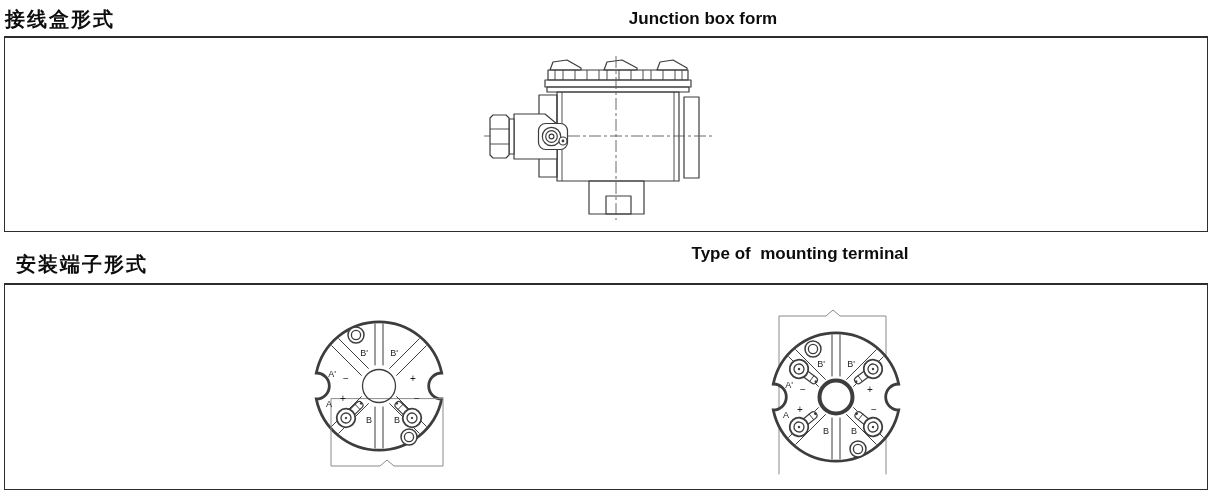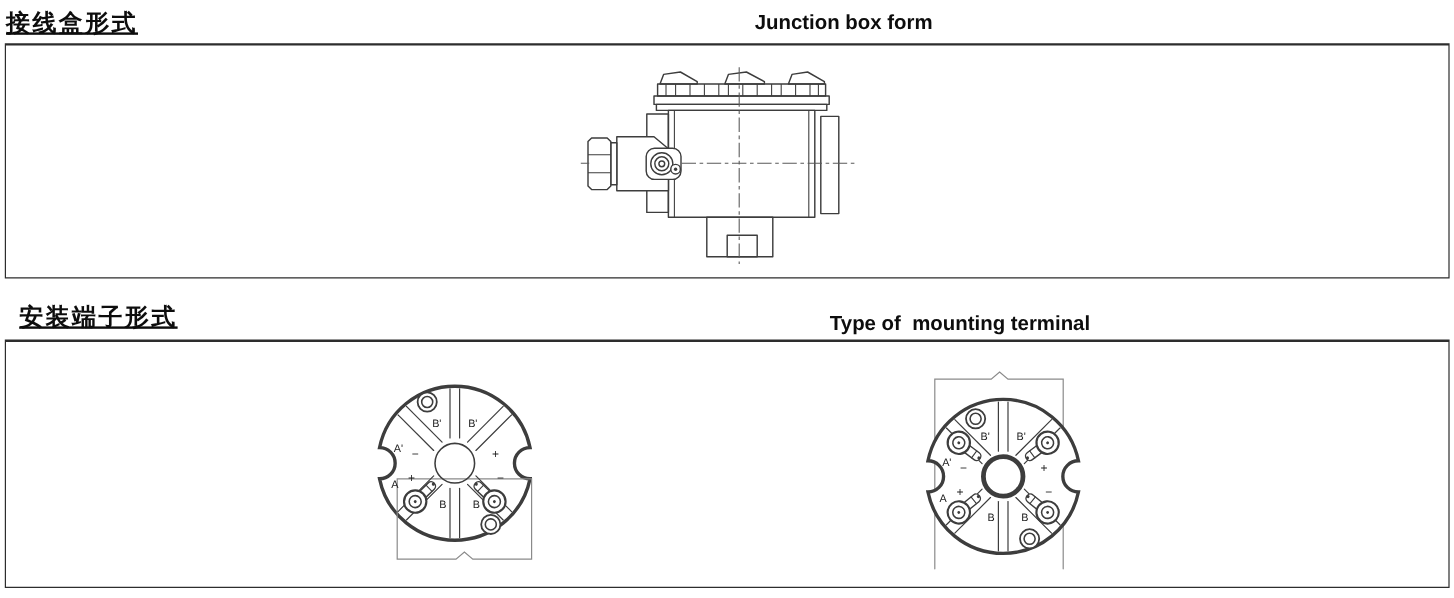--- a/index.html
+++ b/index.html
@@ -1,19 +1,19 @@
 <!DOCTYPE html>
 <html><head>
 <meta charset="utf-8">
 <style>
   html,body{margin:0;padding:0;background:#ffffff;}
   body{width:1212px;height:498px;position:relative;overflow:hidden;
        font-family:"Liberation Sans",sans-serif;color:#111;}
   .abs{position:absolute;}
-  .title-zh{font-size:20px;font-weight:bold;letter-spacing:2px;color:#0d0d0d;margin:0;text-decoration:underline;}
+  .title-zh{font-size:20px;font-weight:bold;letter-spacing:2px;color:#0d0d0d;margin:0;}
   .title-en{font-size:17px;font-weight:bold;color:#0d0d0d;margin:0;white-space:pre;
             transform:translateX(-50%);}
   .frame{position:absolute;left:4px;width:1204px;background:#fff;
          border:1.6px solid #2d2d2d;border-top-width:2.4px;box-sizing:border-box;}
   #frame-junction{top:36px;height:196px;}
   #frame-terminal{top:283px;height:207px;}
   svg text{font-family:"Liberation Sans",sans-serif;}
 </style>
 </head>
 <body>
@@ -78,21 +78,21 @@
       <g stroke="#5a5a5a" stroke-width="0.9" stroke-dasharray="12 3 3 3">
         <line x1="615" y1="56" x2="615" y2="220"></line>
         <line x1="483" y1="136" x2="490" y2="136"></line>
         <line x1="567" y1="136" x2="712" y2="136"></line>
       </g>
     </g>
   </svg>
 </div>
 
 <h2 class="abs title-zh" style="left:16px;top:251px">安装端子形式</h2>
-<h2 class="abs title-en" style="left:800px;top:260px">Type of  mounting terminal</h2>
+<h2 class="abs title-en" style="left:800px;top:244px">Type of  mounting terminal</h2>
 
 <div class="frame" id="frame-terminal">
 
   <svg class="abs" style="left:299px;top:26px" width="150" height="172" viewBox="-75 -75 150 172">
     <g stroke="#3d3d3d" fill="none" stroke-linecap="round">
       <path fill="#fff" stroke-width="2.8" d="M62.7 -13 A64 64 0 0 0 -62.7 -13 A13 13 0 0 1 -62.7 13 A64 64 0 0 0 62.7 13 A13 13 0 0 1 62.7 -13 Z"></path>
       <path stroke="#8a8a8a" stroke-width="1" d="M-48 13 V80 H1 L8 74 L15 80 H64 V13 Z"></path>
       <circle r="16.5" stroke-width="1.3"></circle>
       <g stroke-width="1">
         <line x1="-4" y1="-21" x2="-4" y2="-62"></line>

